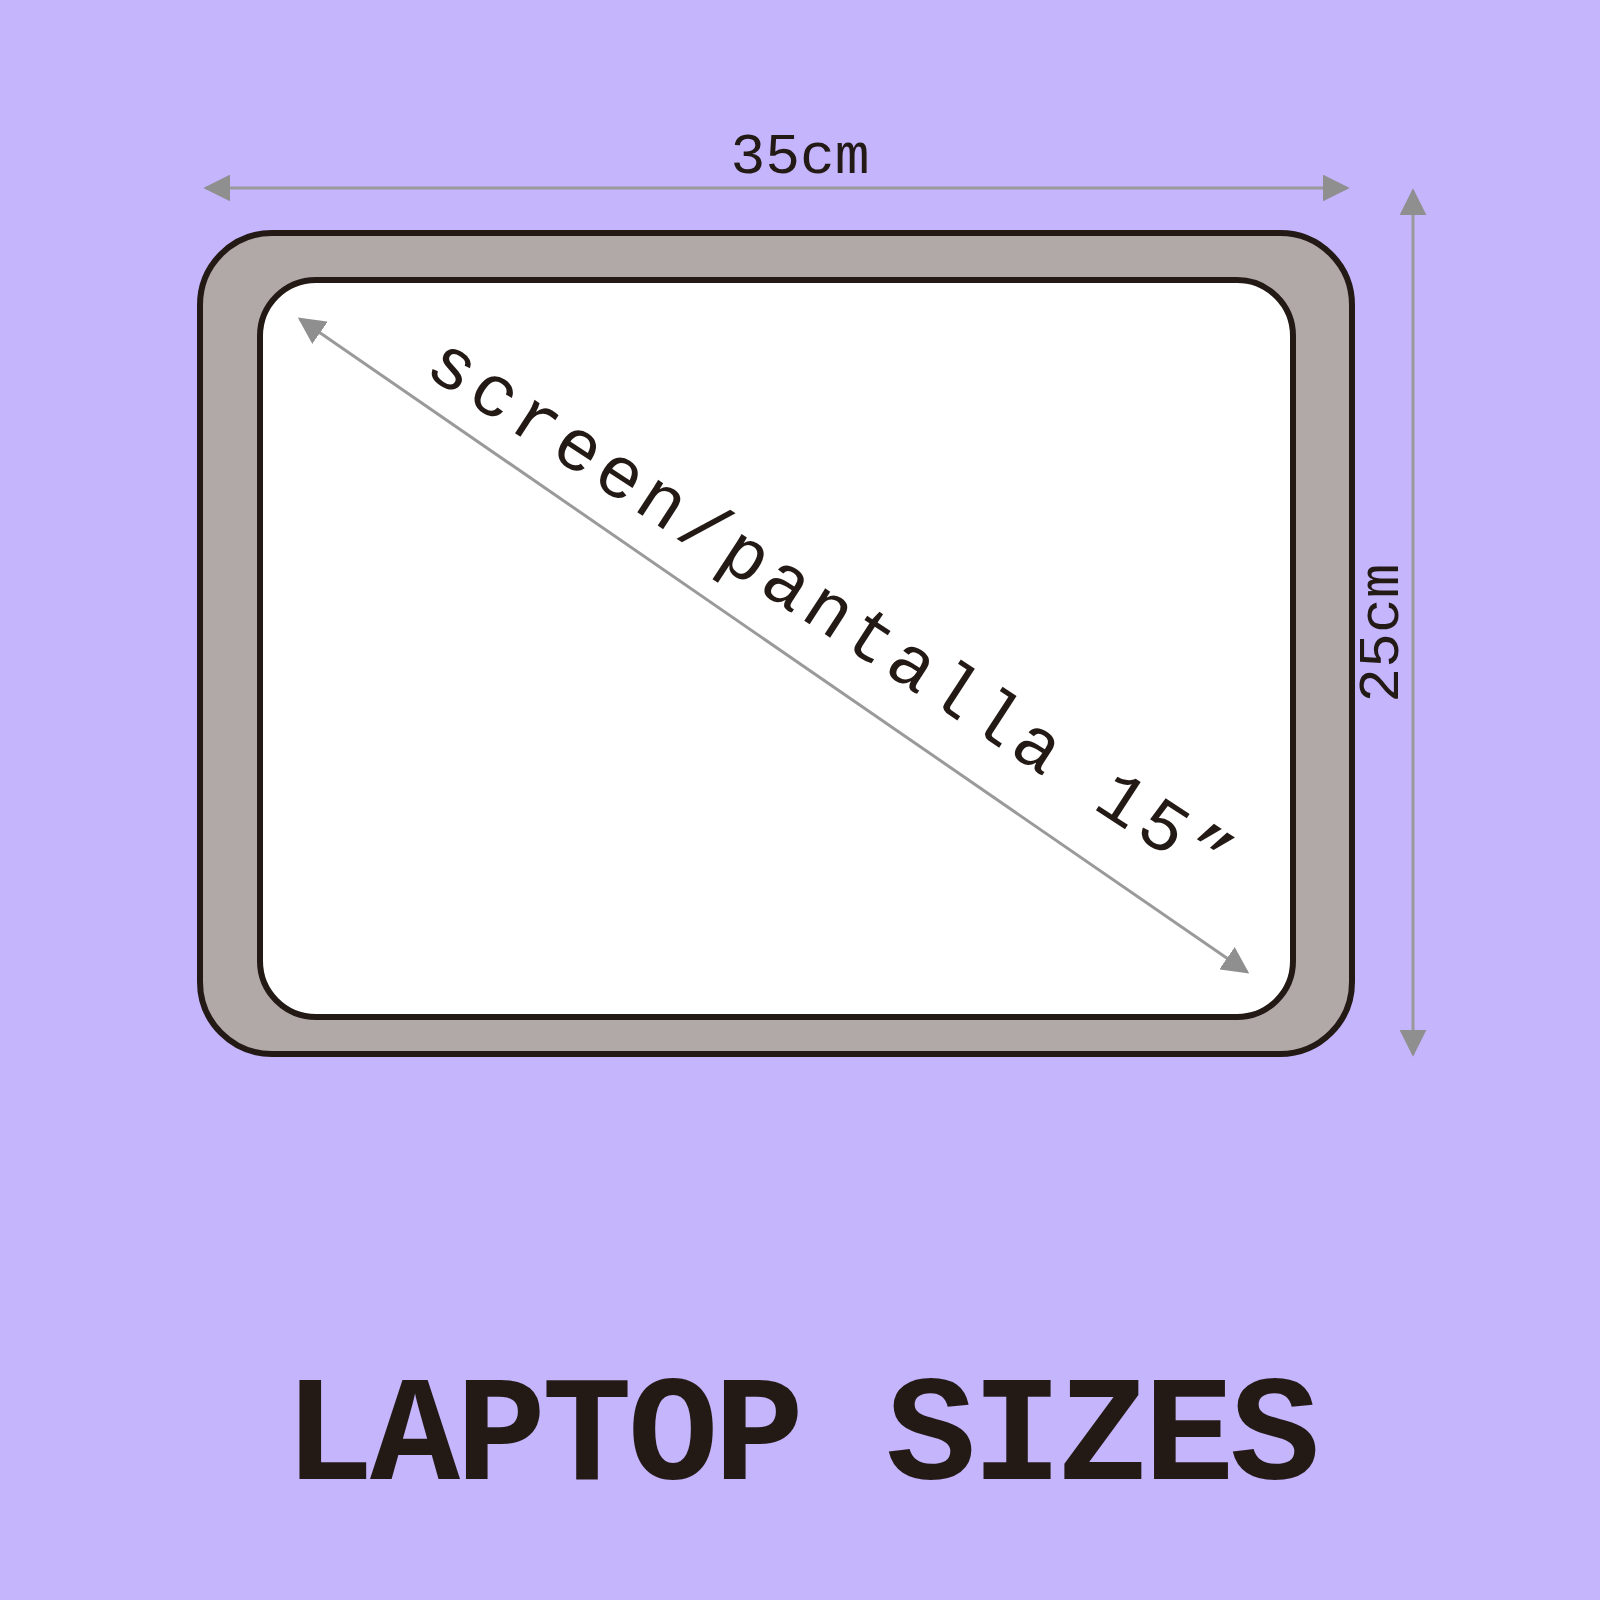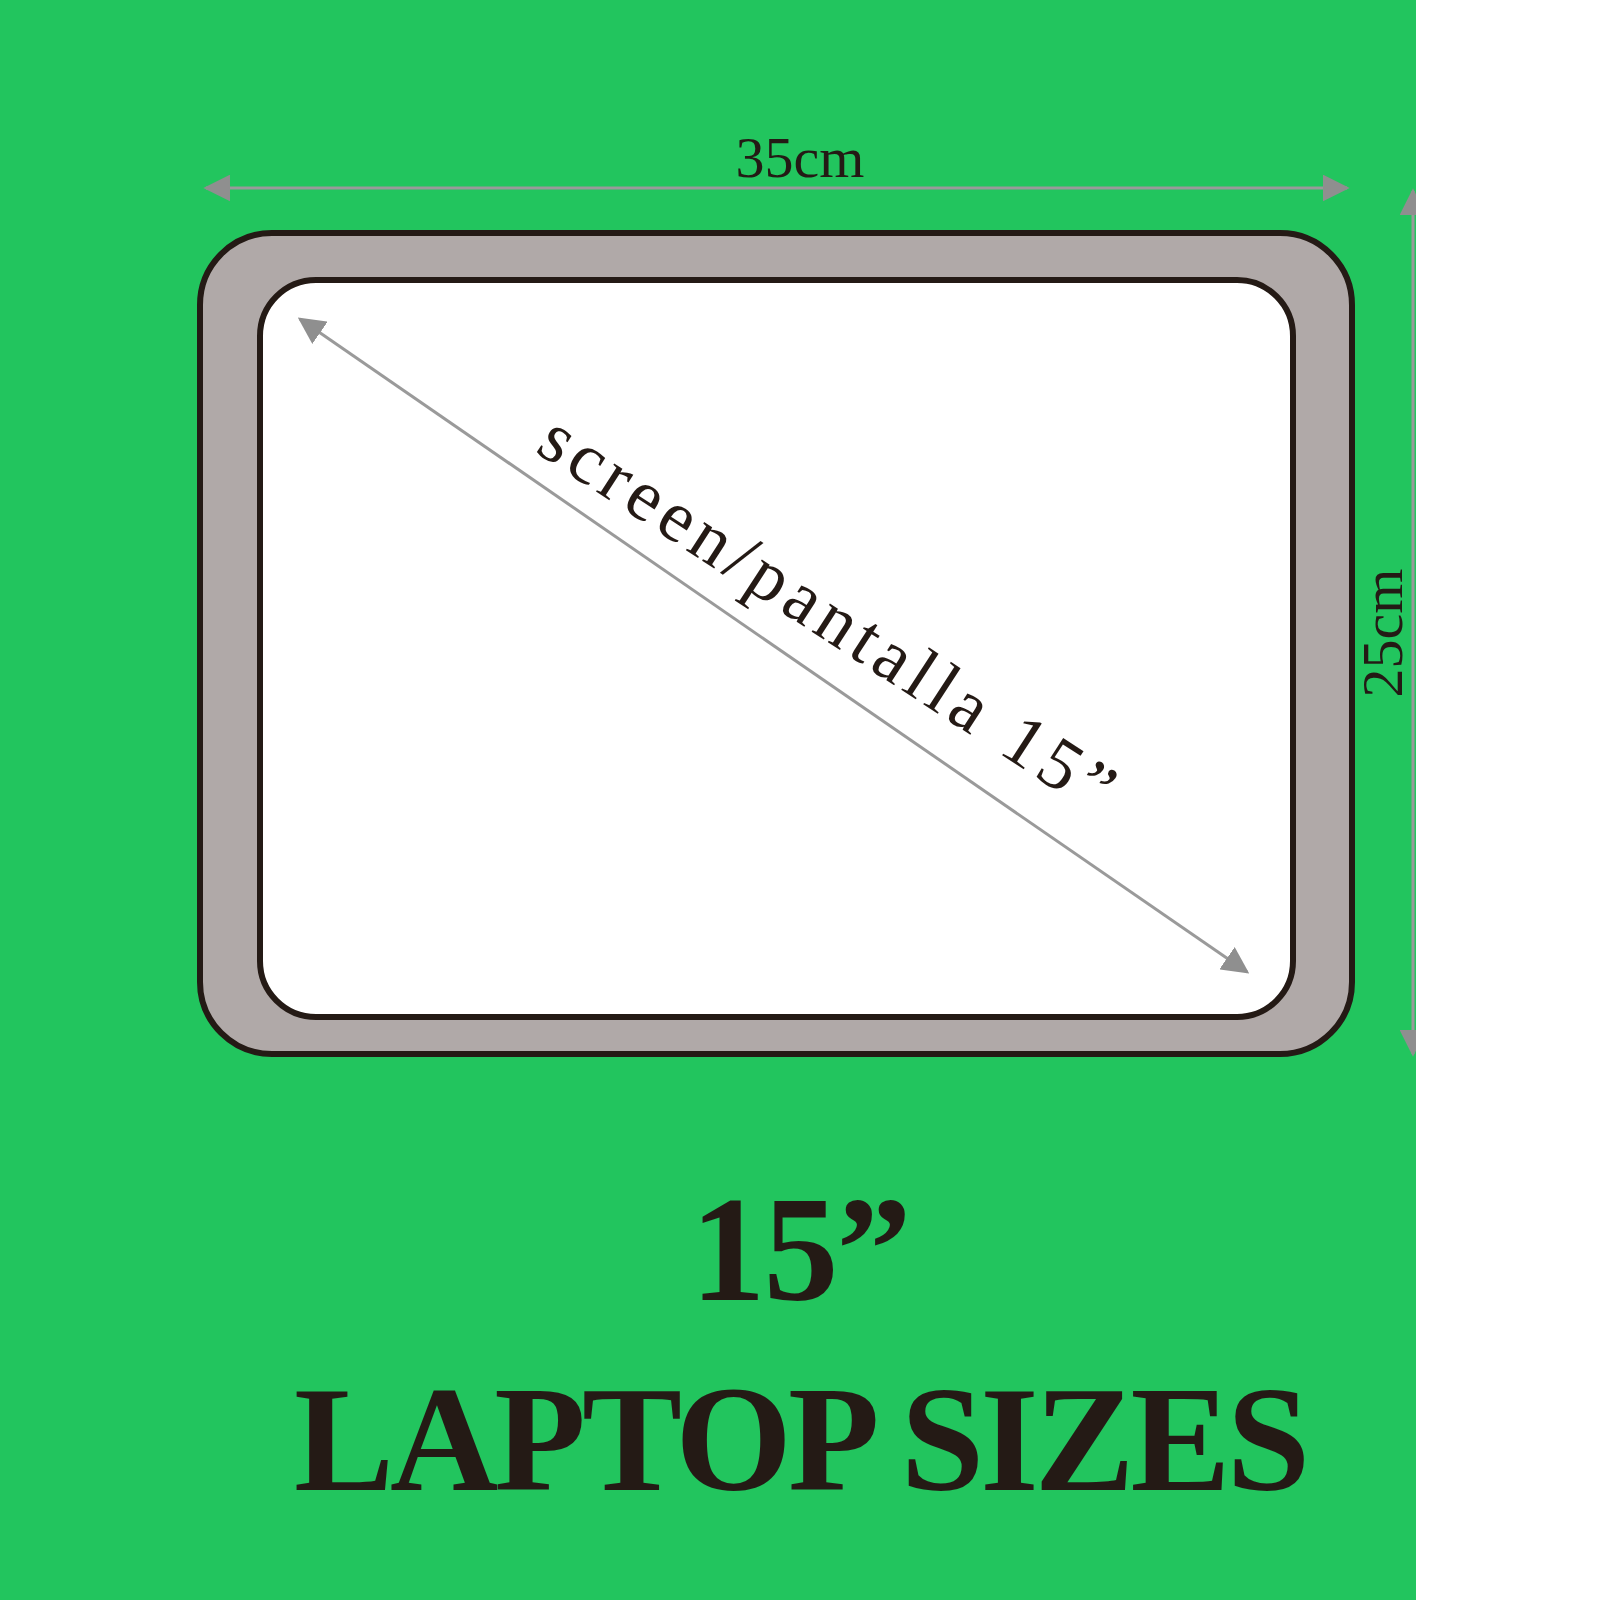--- a/index.html
+++ b/index.html
@@ -2,25 +2,25 @@
 <html><head>
 <meta charset="utf-8">
 <style>
   html, body {
     margin: 0;
     padding: 0;
     background: #ffffff;
   }
   .canvas {
     position: relative;
-    width: 1416px;
+    width: 1600px;
     height: 1600px;
-    background: #22c55e;
+    background: #c4b5fd;
     overflow: hidden;
-    font-family: Liberation Serif, serif;
+    font-family: Liberation Mono, monospace;
     color: #241a15;
   }
   .diagram-svg {
     position: absolute;
     left: 0;
     top: 0;
     width: 1600px;
     height: 1600px;
   }
   .label {
@@ -96,17 +96,16 @@
 
     <line x1="300" y1="319" x2="1247" y2="972" stroke="#9a9a9a" stroke-width="3" marker-start="url(#ah)" marker-end="url(#ah)"></line>
   </svg>
 
   <div class="label dim-label width-label">35cm</div>
 
   <div class="label dim-label height-label">25cm</div>
 
   <div class="label diagonal-label">screen/pantalla 15”</div>
 
-  <div class="label heading size-heading">15”</div>
 
   <div class="label heading caption-heading">LAPTOP SIZES</div>
 
 </div>
 
 </body></html>

